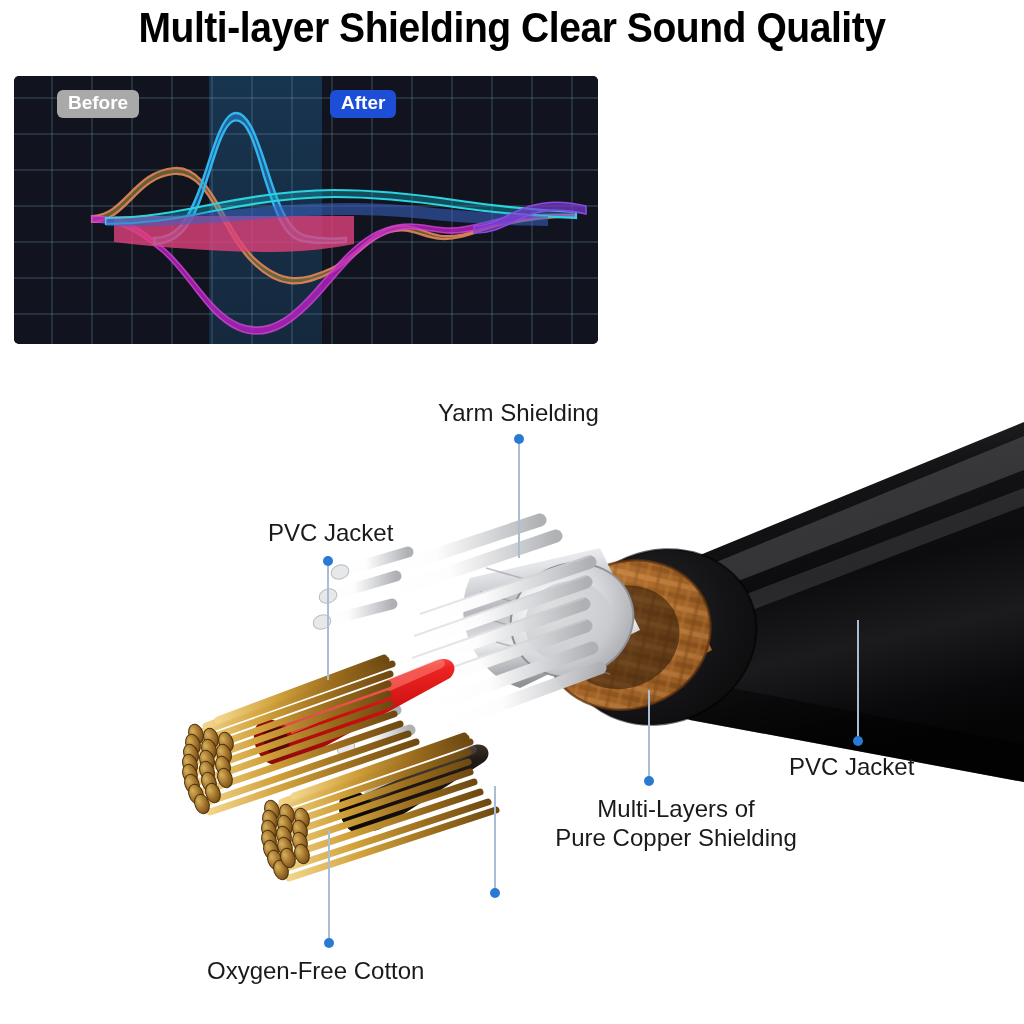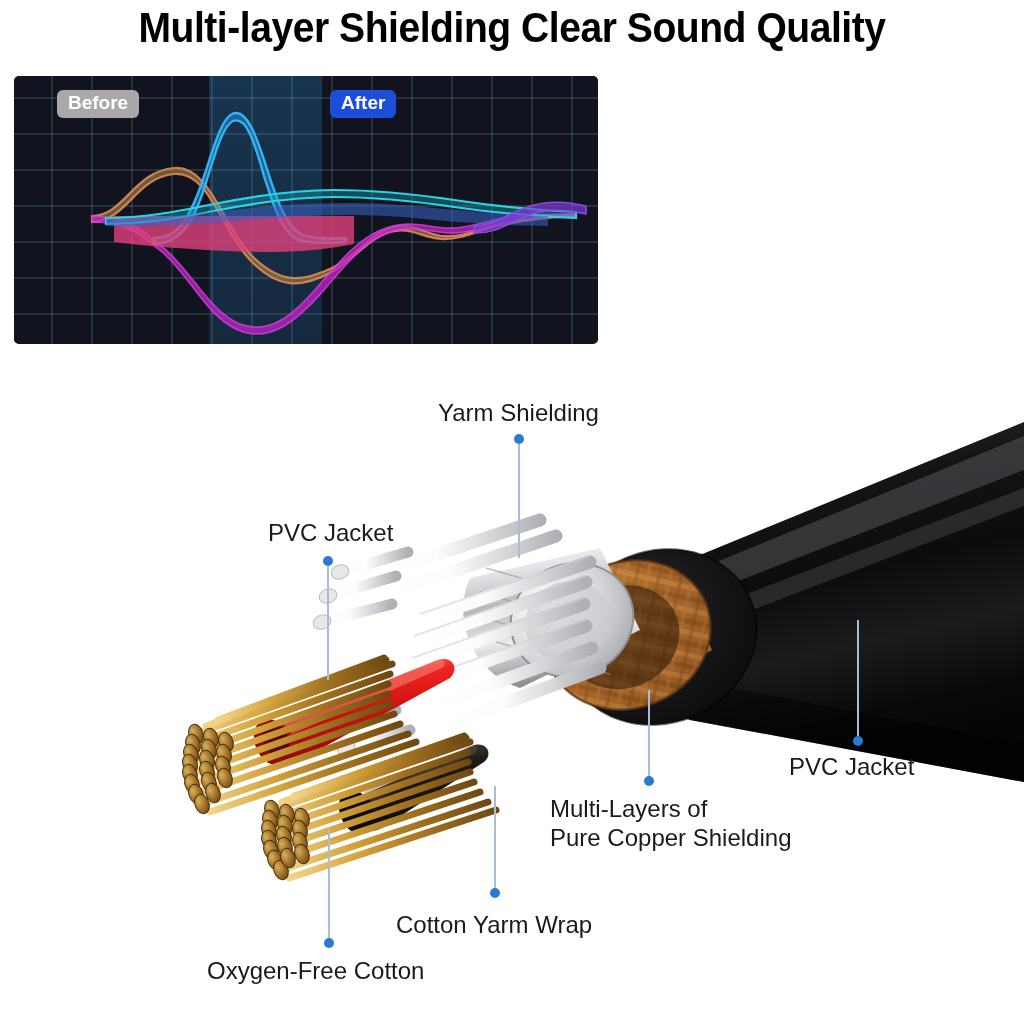--- a/index.html
+++ b/index.html
@@ -69,21 +69,21 @@
 
   
   .callout {
     position: absolute;
     font-family: "Liberation Sans", sans-serif;
     font-size: 24px;
     color: #1a1a1a;
     white-space: nowrap;
     line-height: 1.22;
   }
-  .callout.two-line { }
+  .callout.two-line { text-align: center; }
 
   .leader {
     position: absolute;
     width: 2px;
     background: #a9bed4;
   }
   .dot {
     position: absolute;
     width: 10px; height: 10px;
     border-radius: 50%;
@@ -467,17 +467,16 @@
 
   <div class="callout" style="left:268px; top:518px;">PVC Jacket</div>
 
   <div class="callout two-line" style="left:550px; top:794px; width:252px;">
     <div>Multi-Layers of</div>
     <div>Pure Copper Shielding</div>
   </div>
 
   <div class="callout" style="left:789px; top:752px;">PVC Jacket</div>
 
-  <div class="callout" style="left:396px; top:910px;">Cotton Yarm Wrap</div>
 
   <div class="callout" style="left:207px; top:956px;">Oxygen-Free Cotton</div>
 
 </div>
 
 </body></html>

